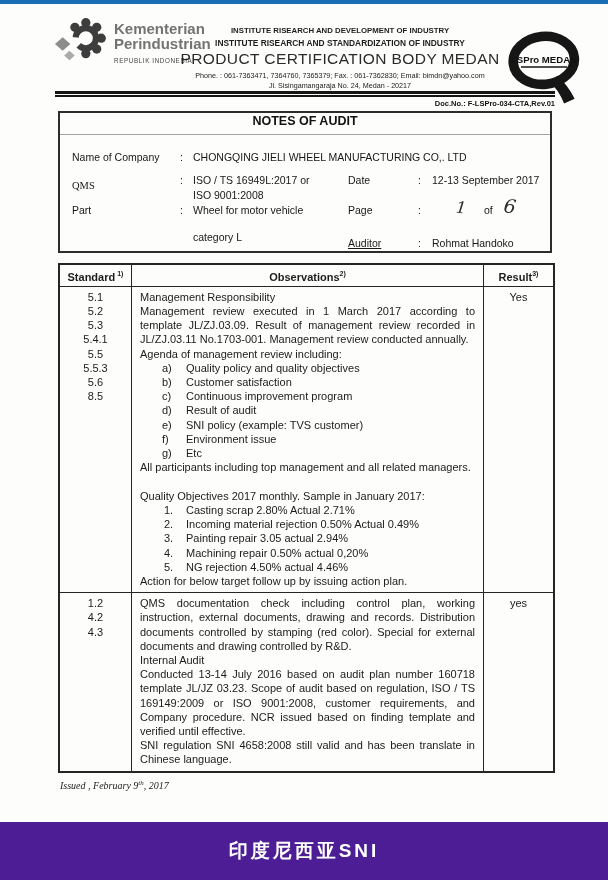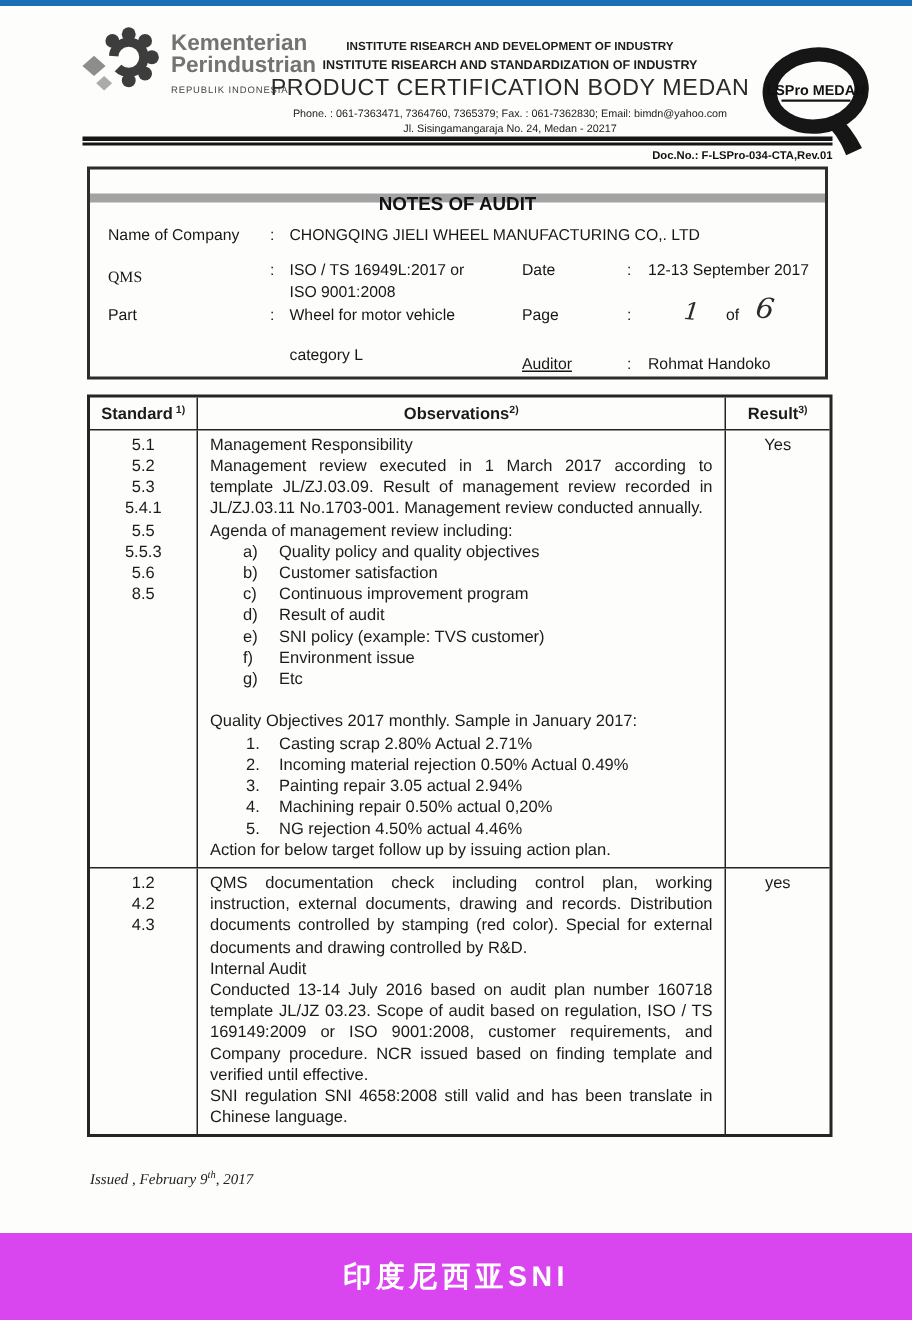--- a/index.html
+++ b/index.html
@@ -21,21 +21,21 @@
   .addr-line { font-size:7.2px; color:#222; margin-top:1px; }
   .lspro-logo { position:absolute; left:498px; top:27px; }
 
   .rule { position:absolute; left:55px; top:91px; width:500px; }
   .rule .r1 { height:2.5px; background:#151515; }
   .rule .r2 { height:2px; background:#151515; margin-top:1.5px; }
   .doc-no { position:absolute; right:53px; top:99px; font-size:7.5px; font-weight:bold; color:#111; }
 
   
   .notes-box { position:absolute; left:58px; top:111px; width:494px; height:142px; border:2px solid #2d2d2d; background:transparent; }
-  .notes-title { height:22px; border-bottom:6px solid #a3a3a3; text-align:center; font-weight:bold; font-size:12.5px; padding-top:16px; color:#111; }
+  .notes-title { height:22px; border-bottom:1px solid #a3a3a3; text-align:center; font-weight:bold; font-size:12.5px; padding-top:1px; color:#111; }
   .f { position:absolute; font-size:10.5px; color:#171717; white-space:nowrap; }
 
   .hand { font-family:"DejaVu Serif", serif; font-style:italic; color:#2b2b2b; }
   .hand-1 { font-size:16px; transform:rotate(6deg); display:inline-block; }
   .hand-6 { font-size:19px; transform:rotate(8deg); display:inline-block; }
 
   
   .audit-table { position:absolute; left:58px; top:263px; width:497px; border:2px solid #252525; background:transparent; }
   .t-row { display:flex; }
   .t-head { border-bottom:1.5px solid #252525; }
@@ -187,20 +187,21 @@
             <span>SNI policy (example: TVS customer)</span>
           </div>
         <div class="ag-item">
             <span class="ag-label">f)</span>
             <span>Environment issue</span>
           </div>
         <div class="ag-item">
             <span class="ag-label">g)</span>
             <span>Etc</span>
           </div>
+        <div>All participants including top management and all related managers.</div>
         <div class="blank-line"></div>
         <div>Quality Objectives 2017 monthly. Sample in January 2017:</div>
         <div class="obj-item">
             <span class="obj-num">1.</span>
             <span>Casting scrap 2.80% Actual 2.71%</span>
           </div>
         <div class="obj-item">
             <span class="obj-num">2.</span>
             <span>Incoming material rejection 0.50% Actual 0.49%</span>
           </div>
@@ -234,17 +235,17 @@
         <div class="just">SNI regulation SNI 4658:2008 still valid and has been translate in Chinese language.</div>
       </div>
       <div class="c c-res">yes</div>
     </div>
   </div>
 
   <div class="issued">
     <span>Issued , February 9</span><sup>th</sup><span>, 2017</span>
   </div>
 
-  <div class="banner" style="background: #d946ef;">
+  <div class="banner" style="background: #4c1d95;">
     <span class="banner-text">印度尼西亚SNI</span>
   </div>
 
 </div>
 
 </body></html>

